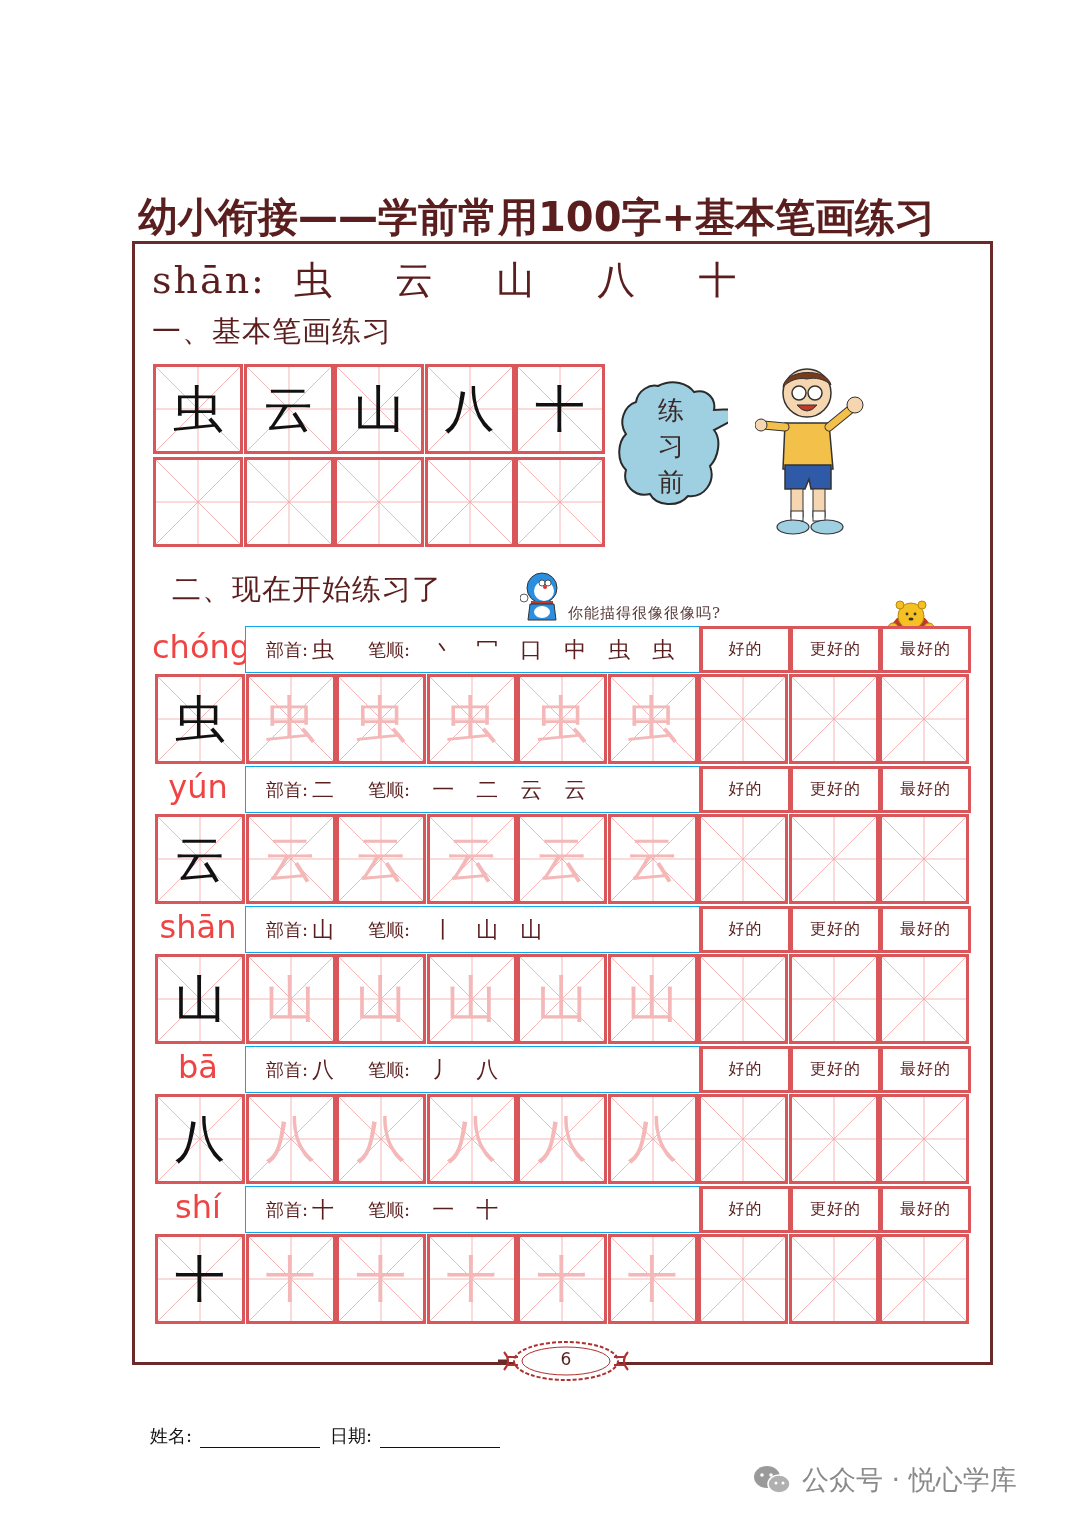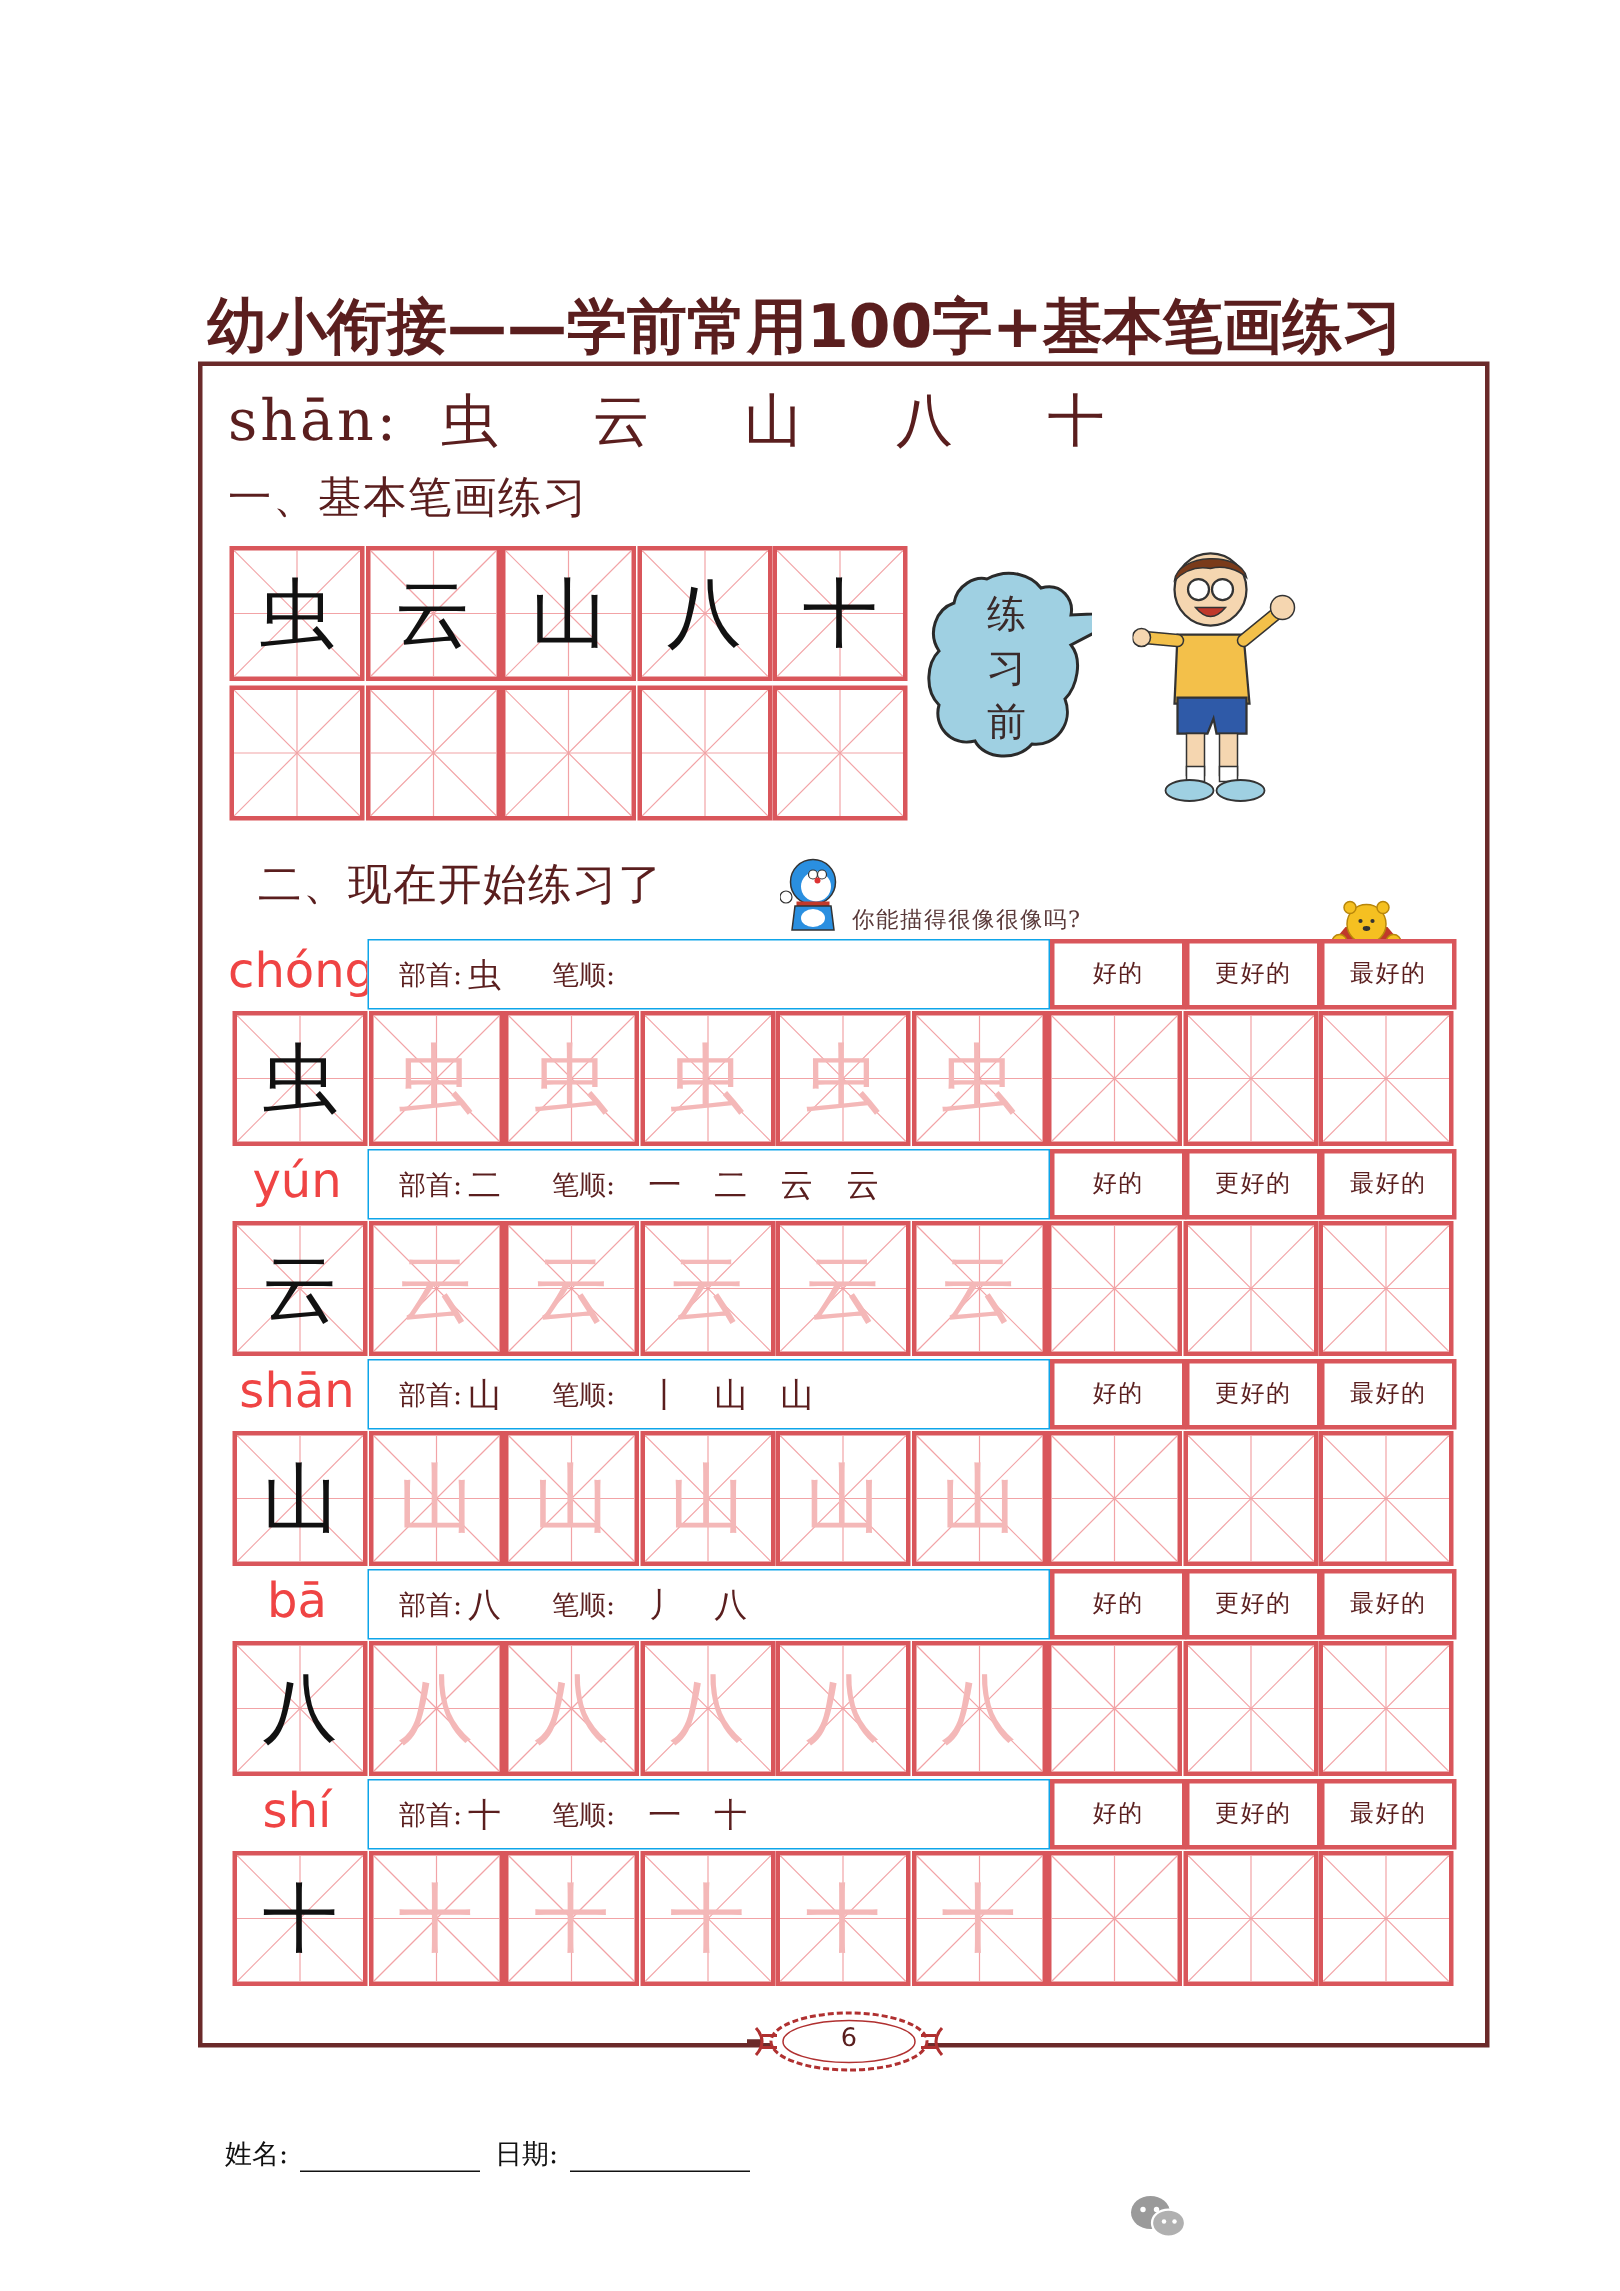--- a/index.html
+++ b/index.html
@@ -244,20 +244,21 @@
   <circle cx="8" cy="28" r="5" fill="#f5c021" stroke="#b8860b" stroke-width="1"></circle>
   <circle cx="44" cy="28" r="5" fill="#f5c021" stroke="#b8860b" stroke-width="1"></circle>
 </svg>
 
 <div id="sec2">
     <div class="pinyin" style="left: 152px; top: 628px;">chóng</div>
     <div class="info-box" style="top: 626px;">
       <span class="lbl">部首:</span>
       <span class="rad">虫</span>
       <span class="lbl">笔顺:</span>
+      <span class="strokes"><span>丶</span><span>冖</span><span>口</span><span>中</span><span>虫</span><span>虫</span></span>
     </div>
     <div class="rate-box" style="left: 700px; top: 626px;">好的</div>
     <div class="rate-box" style="left: 790px; top: 626px;">更好的</div>
     <div class="rate-box" style="left: 880px; top: 626px;">最好的</div>
     <div class="cell" style="left: 155px; top: 674px;">
       <svg class="guide" viewBox="0 0 84 84" preserveAspectRatio="none">
         <line x1="0" y1="0" x2="84" y2="84" stroke="#f2a3a6" stroke-width="0.8"></line>
         <line x1="84" y1="0" x2="0" y2="84" stroke="#f2a3a6" stroke-width="0.8"></line>
         <line x1="42" y1="0" x2="42" y2="84" stroke="#f2a3a6" stroke-width="0.8"></line>
         <line x1="0" y1="42" x2="84" y2="42" stroke="#f2a3a6" stroke-width="0.8"></line>
@@ -702,13 +703,14 @@
 
 <div class="watermark">
   <svg width="40" height="32" viewBox="0 0 40 32">
     <ellipse cx="15" cy="13" rx="13" ry="11" fill="#9a9a9a"></ellipse>
     <ellipse cx="27" cy="20" rx="11" ry="9" fill="#b0b0b0" stroke="#fff" stroke-width="1.5"></ellipse>
     <circle cx="10" cy="11" r="1.8" fill="#fff"></circle>
       <circle cx="19" cy="11" r="1.8" fill="#fff"></circle>
     <circle cx="24" cy="19" r="1.5" fill="#fff"></circle>
       <circle cx="31" cy="19" r="1.5" fill="#fff"></circle>
   </svg>
+  <span>公众号 · 悦心学库</span>
 </div>
 
 </body></html>

